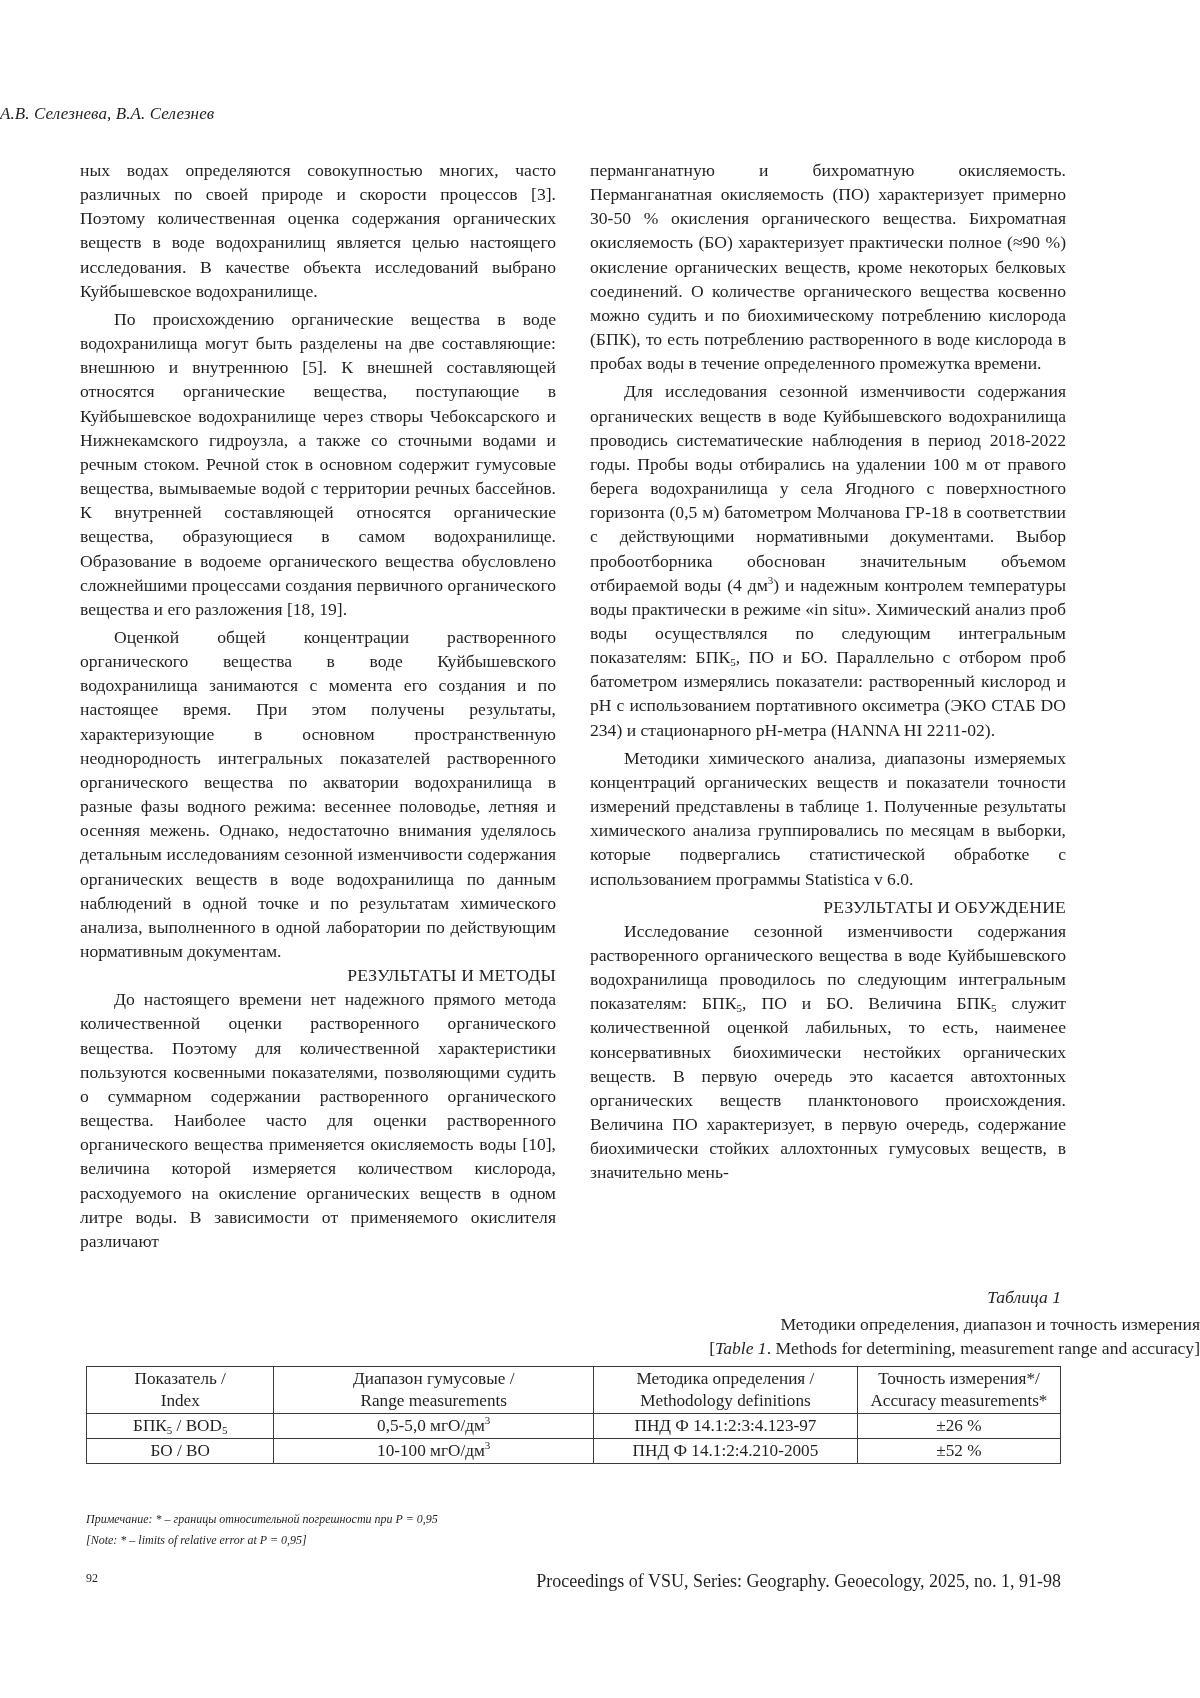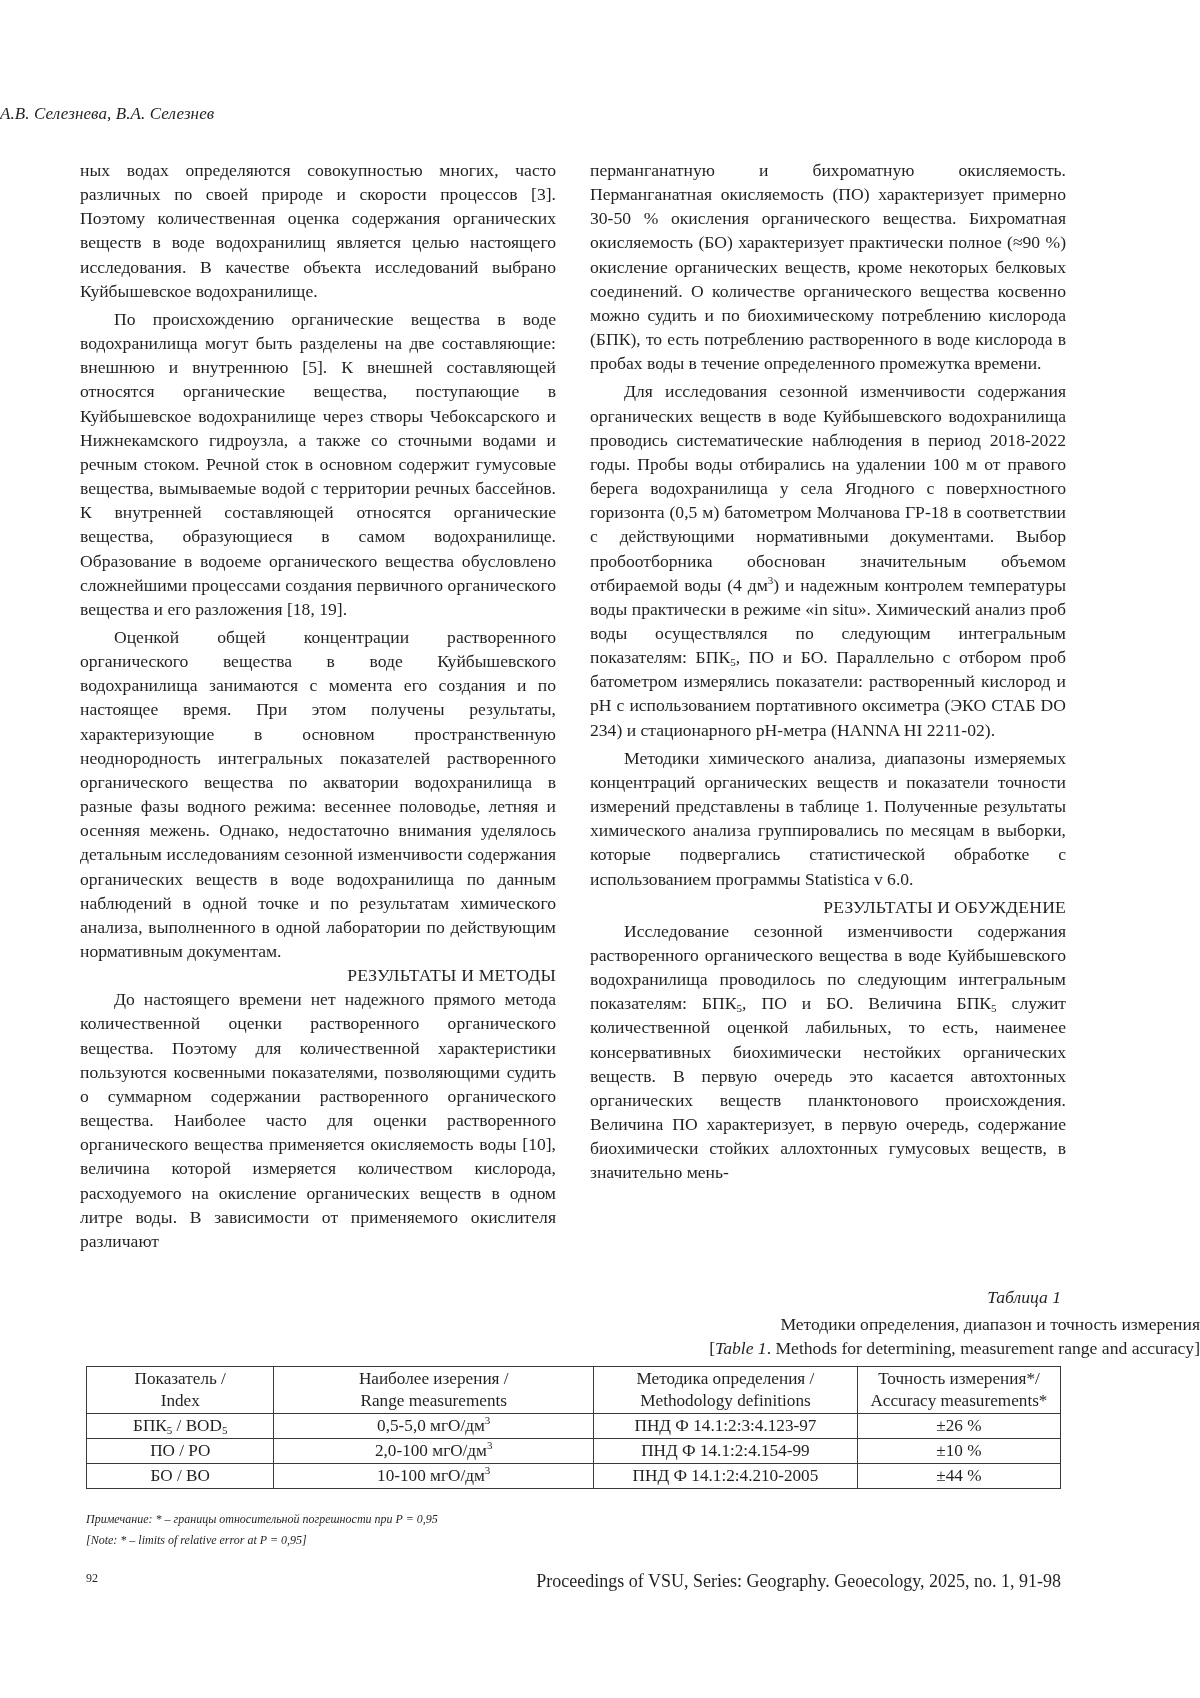--- a/index.html
+++ b/index.html
@@ -85,41 +85,35 @@
 <div class="table-label">Таблица 1</div>
 <div class="table-title">
   <div>Методики определения, диапазон и точность измерения</div>
   <div><span>[</span><span class="it">Table 1</span><span>. Methods for determining, measurement range and accuracy]</span></div>
 </div>
 
 <table class="data-table">
   <tbody>
       <tr>
     <th class="col-w1"><span>Показатель /</span><br><span>Index</span></th>
-    <th class="col-w2"><span>Наиболее изерения /</span><br><span>Range measurements</span></th>
+    <th class="col-w2"><span>Диапазон гумусовые /</span><br><span>Range measurements</span></th>
     <th class="col-w3"><span>Методика определения /</span><br><span>Methodology definitions</span></th>
     <th class="col-w4"><span>Точность измерения*/</span><br><span>Accuracy measurements*</span></th>
   </tr>
   <tr>
     <td><span>БПК</span><sub>5</sub><span> / BOD</span><sub>5</sub></td>
     <td><span>0,5-5,0 мгО/дм</span><sup>3</sup></td>
     <td>ПНД Ф 14.1:2:3:4.123-97</td>
     <td>±26 %</td>
   </tr>
   <tr>
-    <td>ПО / PO</td>
-    <td><span>2,0-100 мгО/дм</span><sup>3</sup></td>
-    <td>ПНД Ф 14.1:2:4.154-99</td>
-    <td>±10 %</td>
-  </tr>
-  <tr>
     <td>БО / BO</td>
     <td><span>10-100 мгО/дм</span><sup>3</sup></td>
     <td>ПНД Ф 14.1:2:4.210-2005</td>
-    <td>±44 %</td>
+    <td>±52 %</td>
   </tr>
 </tbody>
   </table>
 
 <div class="note n1">Примечание: * –  границы относительной погрешности при P = 0,95</div>
 <div class="note n2">[Note: * – limits of relative error at P = 0,95]</div>
 
 <div class="footer-page">92</div>
 <div class="footer-journal">Proceedings of VSU, Series: Geography. Geoecology, 2025, no. 1, 91-98</div>
 

